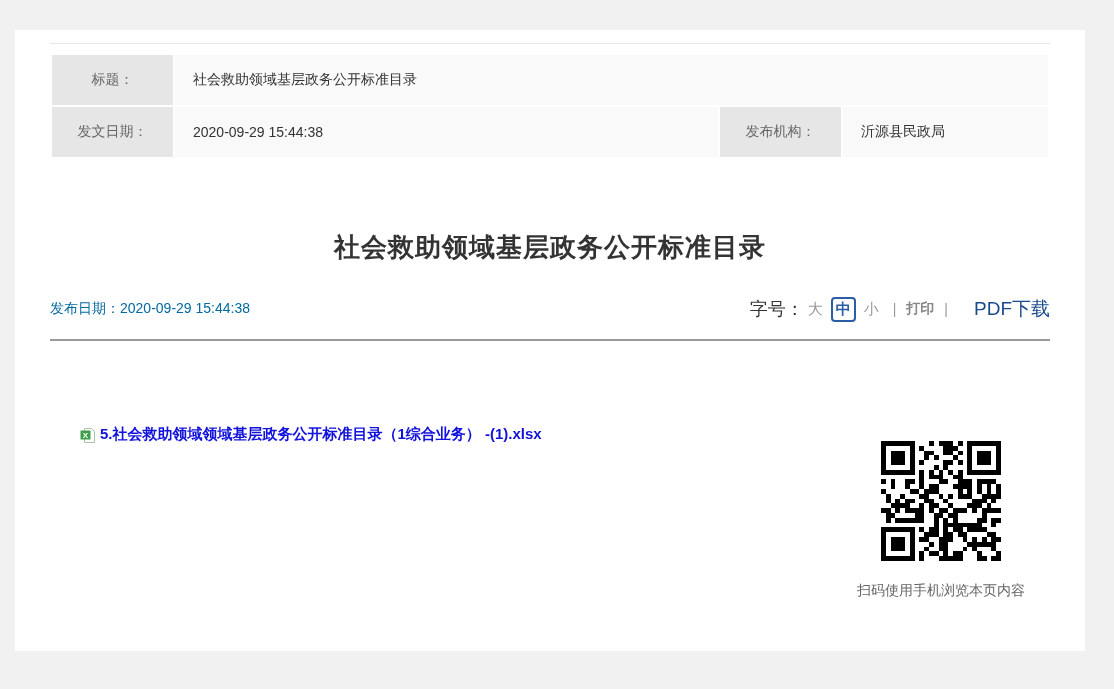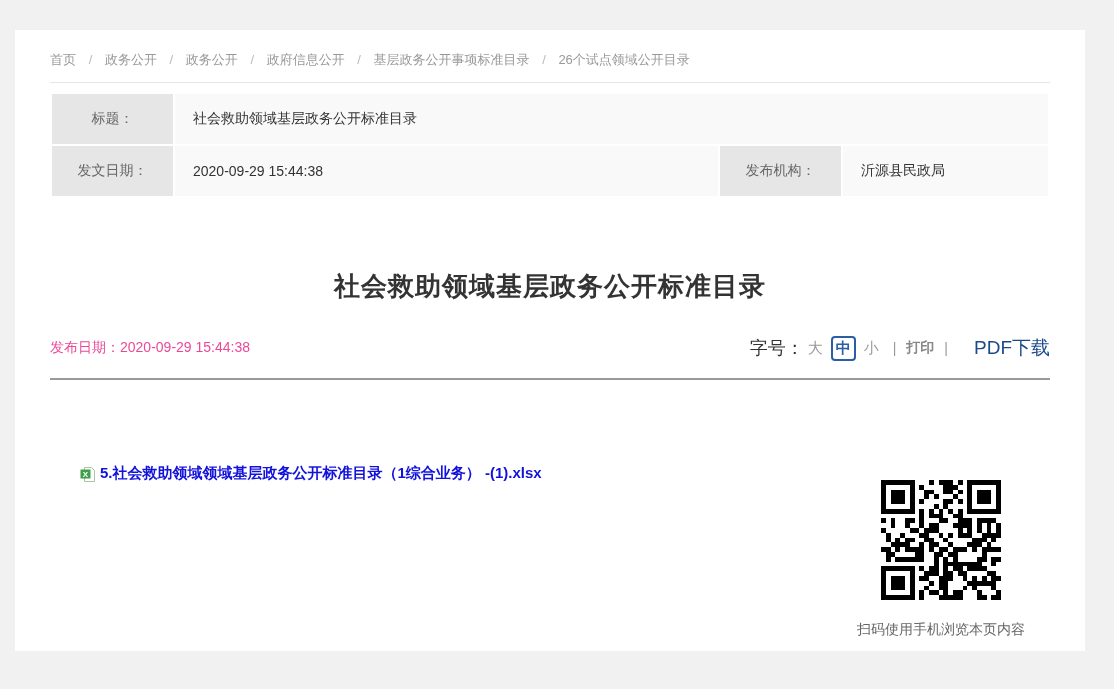--- a/index.html
+++ b/index.html
@@ -21,21 +21,21 @@
   .meta-table { width:100%; border-collapse:separate; border-spacing:2px; margin-top:9px; table-layout:fixed; }
   .meta-table td { height:50px; font-size:14px; vertical-align:middle; }
   .meta-table td.lbl { background:#e6e6e6; color:#666; text-align:center; }
   .meta-table td.val { background:#f9f9f9; color:#333; padding-left:18px; }
   col.c-lbl { width:121px; }
   col.c-val1 { width:543px; }
   col.c-lbl2 { width:121px; }
   
   .article-title { margin-top:71px; text-align:center; font-size:26px; font-weight:bold; color:#333; letter-spacing:1px; }
   .meta-line { margin-top:31px; display:flex; justify-content:space-between; align-items:center; }
-  .pub-date { font-size:14px; color:#ec4899; }
+  .pub-date { font-size:14px; color:#0369a1; }
   .controls { display:flex; align-items:center; font-size:15px; }
   .fs-label { color:#333; font-size:18px; }
   .fs-btn { color:#999; text-decoration:none; cursor:pointer; margin:0 4px; }
   .fs-btn.active {
     color:var(--accent-blue,#2b5ea7); border:2px solid var(--accent-blue,#2b5ea7);
     border-radius:4px; padding:1px 3px; font-weight:bold;
   }
   .ctl-sep { color:#999; margin:0 10px; font-size:14px; }
   .print-link { color:#888; text-decoration:none; cursor:pointer; font-size:14px;font-weight:bold; }
   .pdf-link { color:var(--pdf-blue,#1b4a8c); text-decoration:none; cursor:pointer; font-size:19px; font-weight:normal;margin-left:16px; }
@@ -48,33 +48,20 @@
   .qr-block { position:absolute; right:4px; top:100px; width:210px; text-align:center; }
   .qr-code-box { display:inline-block; width:120px; height:120px; background:#fff; }
   .qr-caption { margin-top:17px; font-size:14px; color:#666; white-space:nowrap; }
 </style>
 </head>
 <body>
 
 <div class="page">
   <div class="card">
 
-    <div class="breadcrumb">
-      <a class="bc-link">首页</a>
-      <span class="bc-sep">/</span>
-      <a class="bc-link">政务公开</a>
-      <span class="bc-sep">/</span>
-      <a class="bc-link">政务公开</a>
-      <span class="bc-sep">/</span>
-      <a class="bc-link">政府信息公开</a>
-      <span class="bc-sep">/</span>
-      <a class="bc-link">基层政务公开事项标准目录</a>
-      <span class="bc-sep">/</span>
-      <a class="bc-link">26个试点领域公开目录</a>
-    </div>
     <hr class="hr-light">
 
     <table class="meta-table">
       <colgroup>
         <col class="c-lbl">
           <col class="c-val1">
           <col class="c-lbl2">
           <col>
       </colgroup>
       <tbody>

